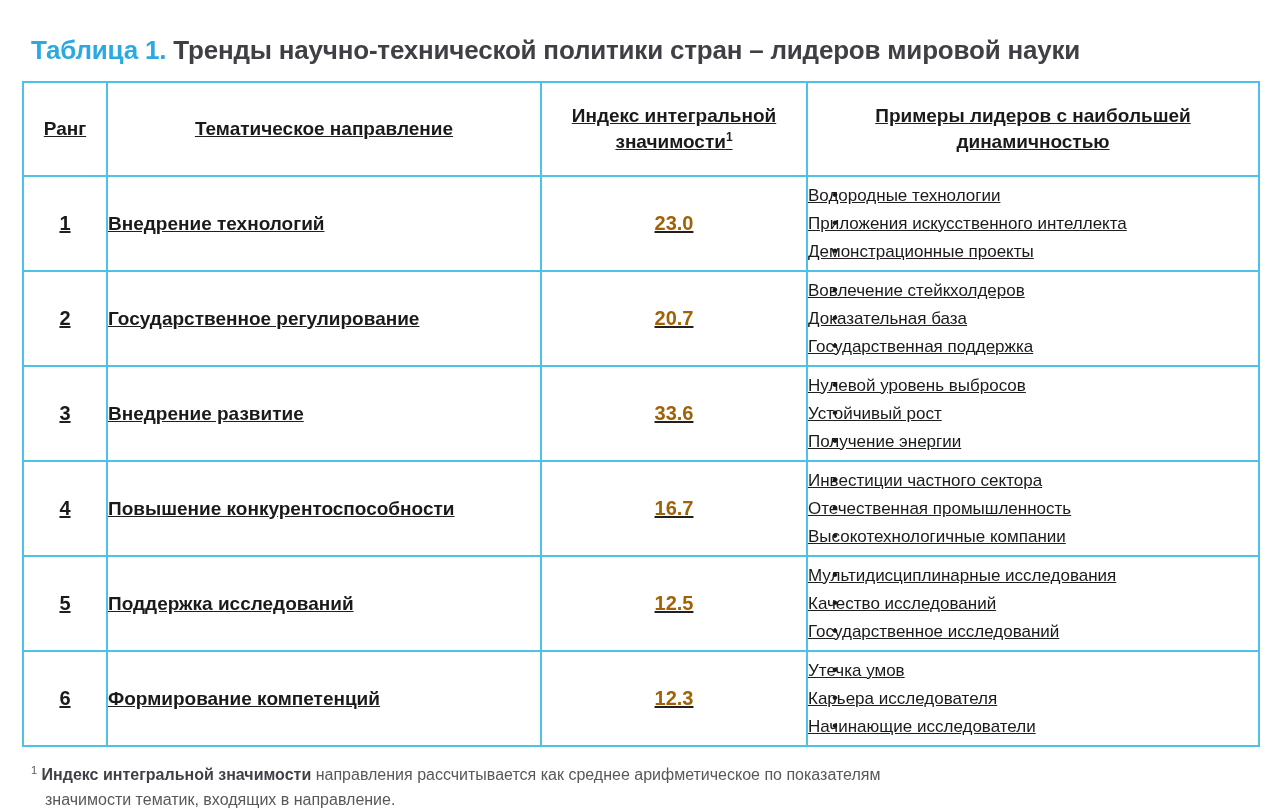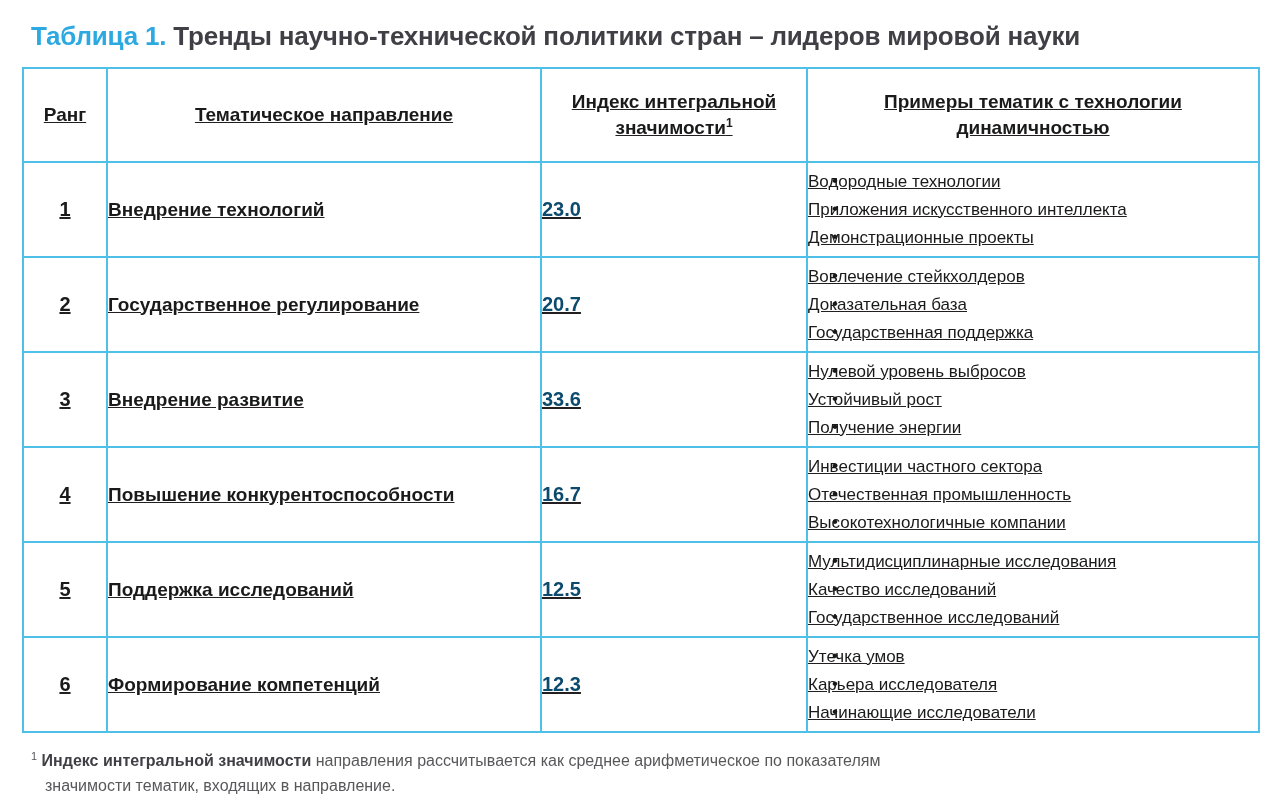--- a/index.html
+++ b/index.html
@@ -14,20 +14,21 @@
     font-family: "Liberation Sans", "DejaVu Sans", sans-serif;
     color: #231f20;
     overflow: hidden;
   }
 
   .page {
     position: relative;
     width: 1280px;
     height: 634px;
     box-sizing: border-box;
+    margin-top: 14px;
   }
 
   
   .caption {
     position: absolute;
     left: 31px;
     top: 20px;
     width: 1230px;
     font-size: 26px;
     font-weight: bold;
@@ -98,23 +99,24 @@
     color: #1a1a1a;
   }
   .cell-theme {
     text-align: left;
     font-size: 19px;
     font-weight: bold;
     color: #1a1a1a;
     padding: 4px 10px 4px 24px;
   }
   .cell-index {
+    text-align: center;
     font-size: 20px;
     font-weight: bold;
-    color: #0c4a6e;
+    color: #a16207;
   }
   .cell-ex {
     padding: 6px 8px 6px 0px;
   }
 
   ul.bullets {
     list-style: none;
     margin: 0;
     padding: 0;
   }
@@ -183,21 +185,21 @@
       </colgroup>
       <thead>
         <tr>
           <th class="hd-cell">Ранг</th>
           <th class="hd-cell">Тематическое направление</th>
           <th class="hd-cell">
             <span>Индекс интегральной</span><br>
             <span>значимости</span><sup>1</sup>
           </th>
           <th class="hd-cell">
-            <span>Примеры тематик с технологии</span><br>
+            <span>Примеры лидеров с наибольшей</span><br>
             <span>динамичностью</span>
           </th>
         </tr>
       </thead>
       <tbody>
 
         <tr>
           <td class="row-cell cell-rank">1</td>
           <td class="row-cell cell-theme">Внедрение технологий</td>
           <td class="row-cell cell-index">23.0</td>

